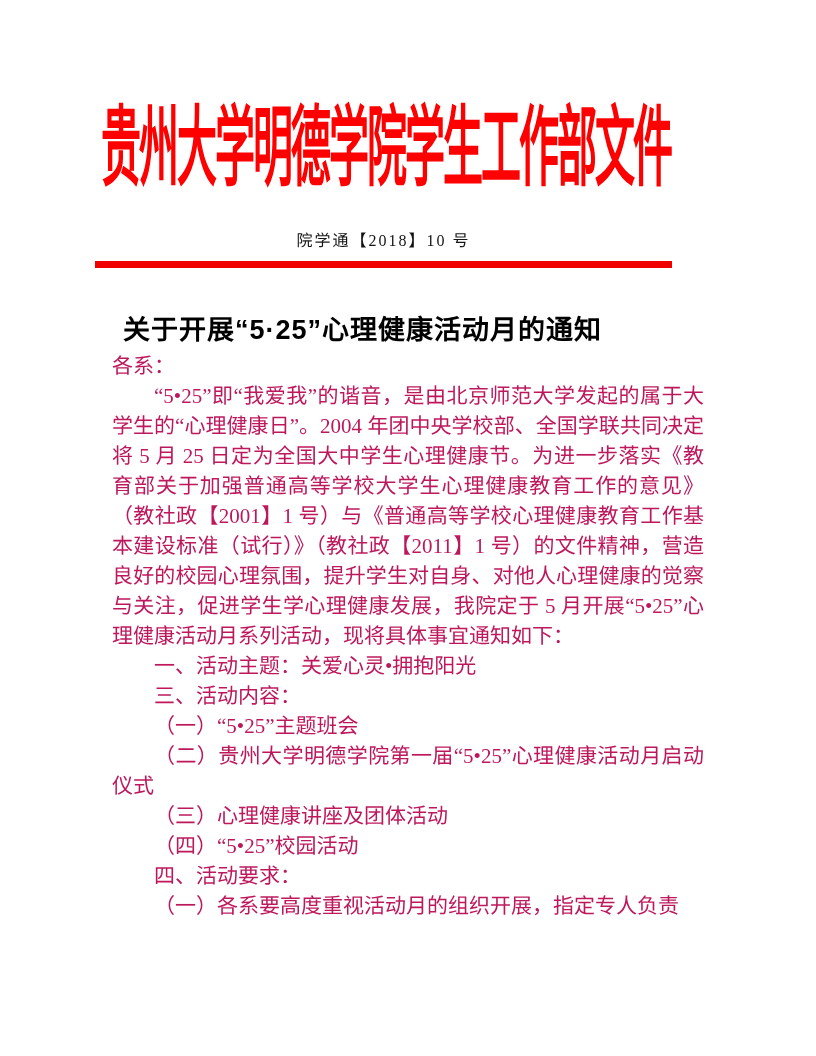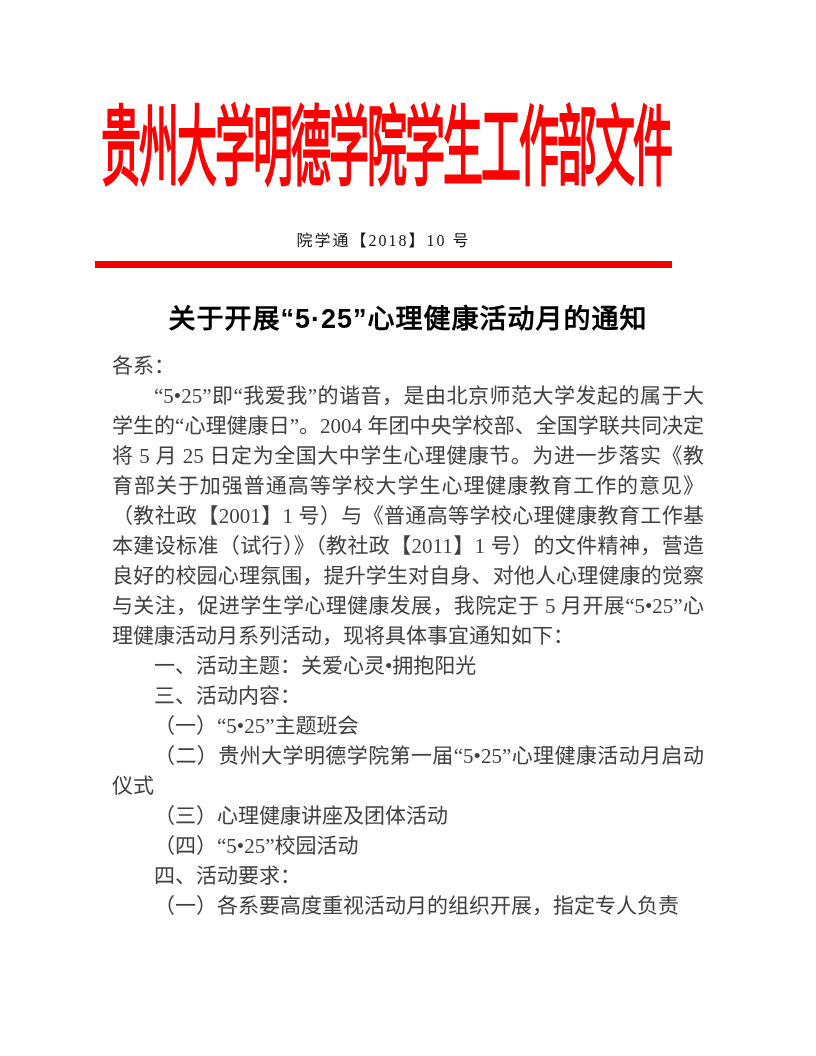--- a/index.html
+++ b/index.html
@@ -43,36 +43,35 @@
     left: 95px;
     width: 577px;
     height: 7px;
     background: #f10000;
   }
   .doc-title {
     position: absolute;
     top: 297px;
     left: 112px;
     width: 592px;
-    margin: 0;
-    text-align: center;
+    margin: 11px;
     font-family: "Liberation Sans", sans-serif;
     font-size: 27px;
     font-weight: bold;
     letter-spacing: 1px;
     color: #000000;
   }
   .body-text {
     position: absolute;
     top: 351px;
     left: 112px;
     width: 592px;
     font-size: 21px;
     line-height: 30px;
-    color: #404040;
+    color: #be185d;
     text-align: justify;
     text-justify: inter-character;
     font-family: Liberation Serif, serif;
   }
   .body-text p { margin: 0; }
   .indent { text-indent: 42px; }
 </style>
 </head>
 <body>
 

